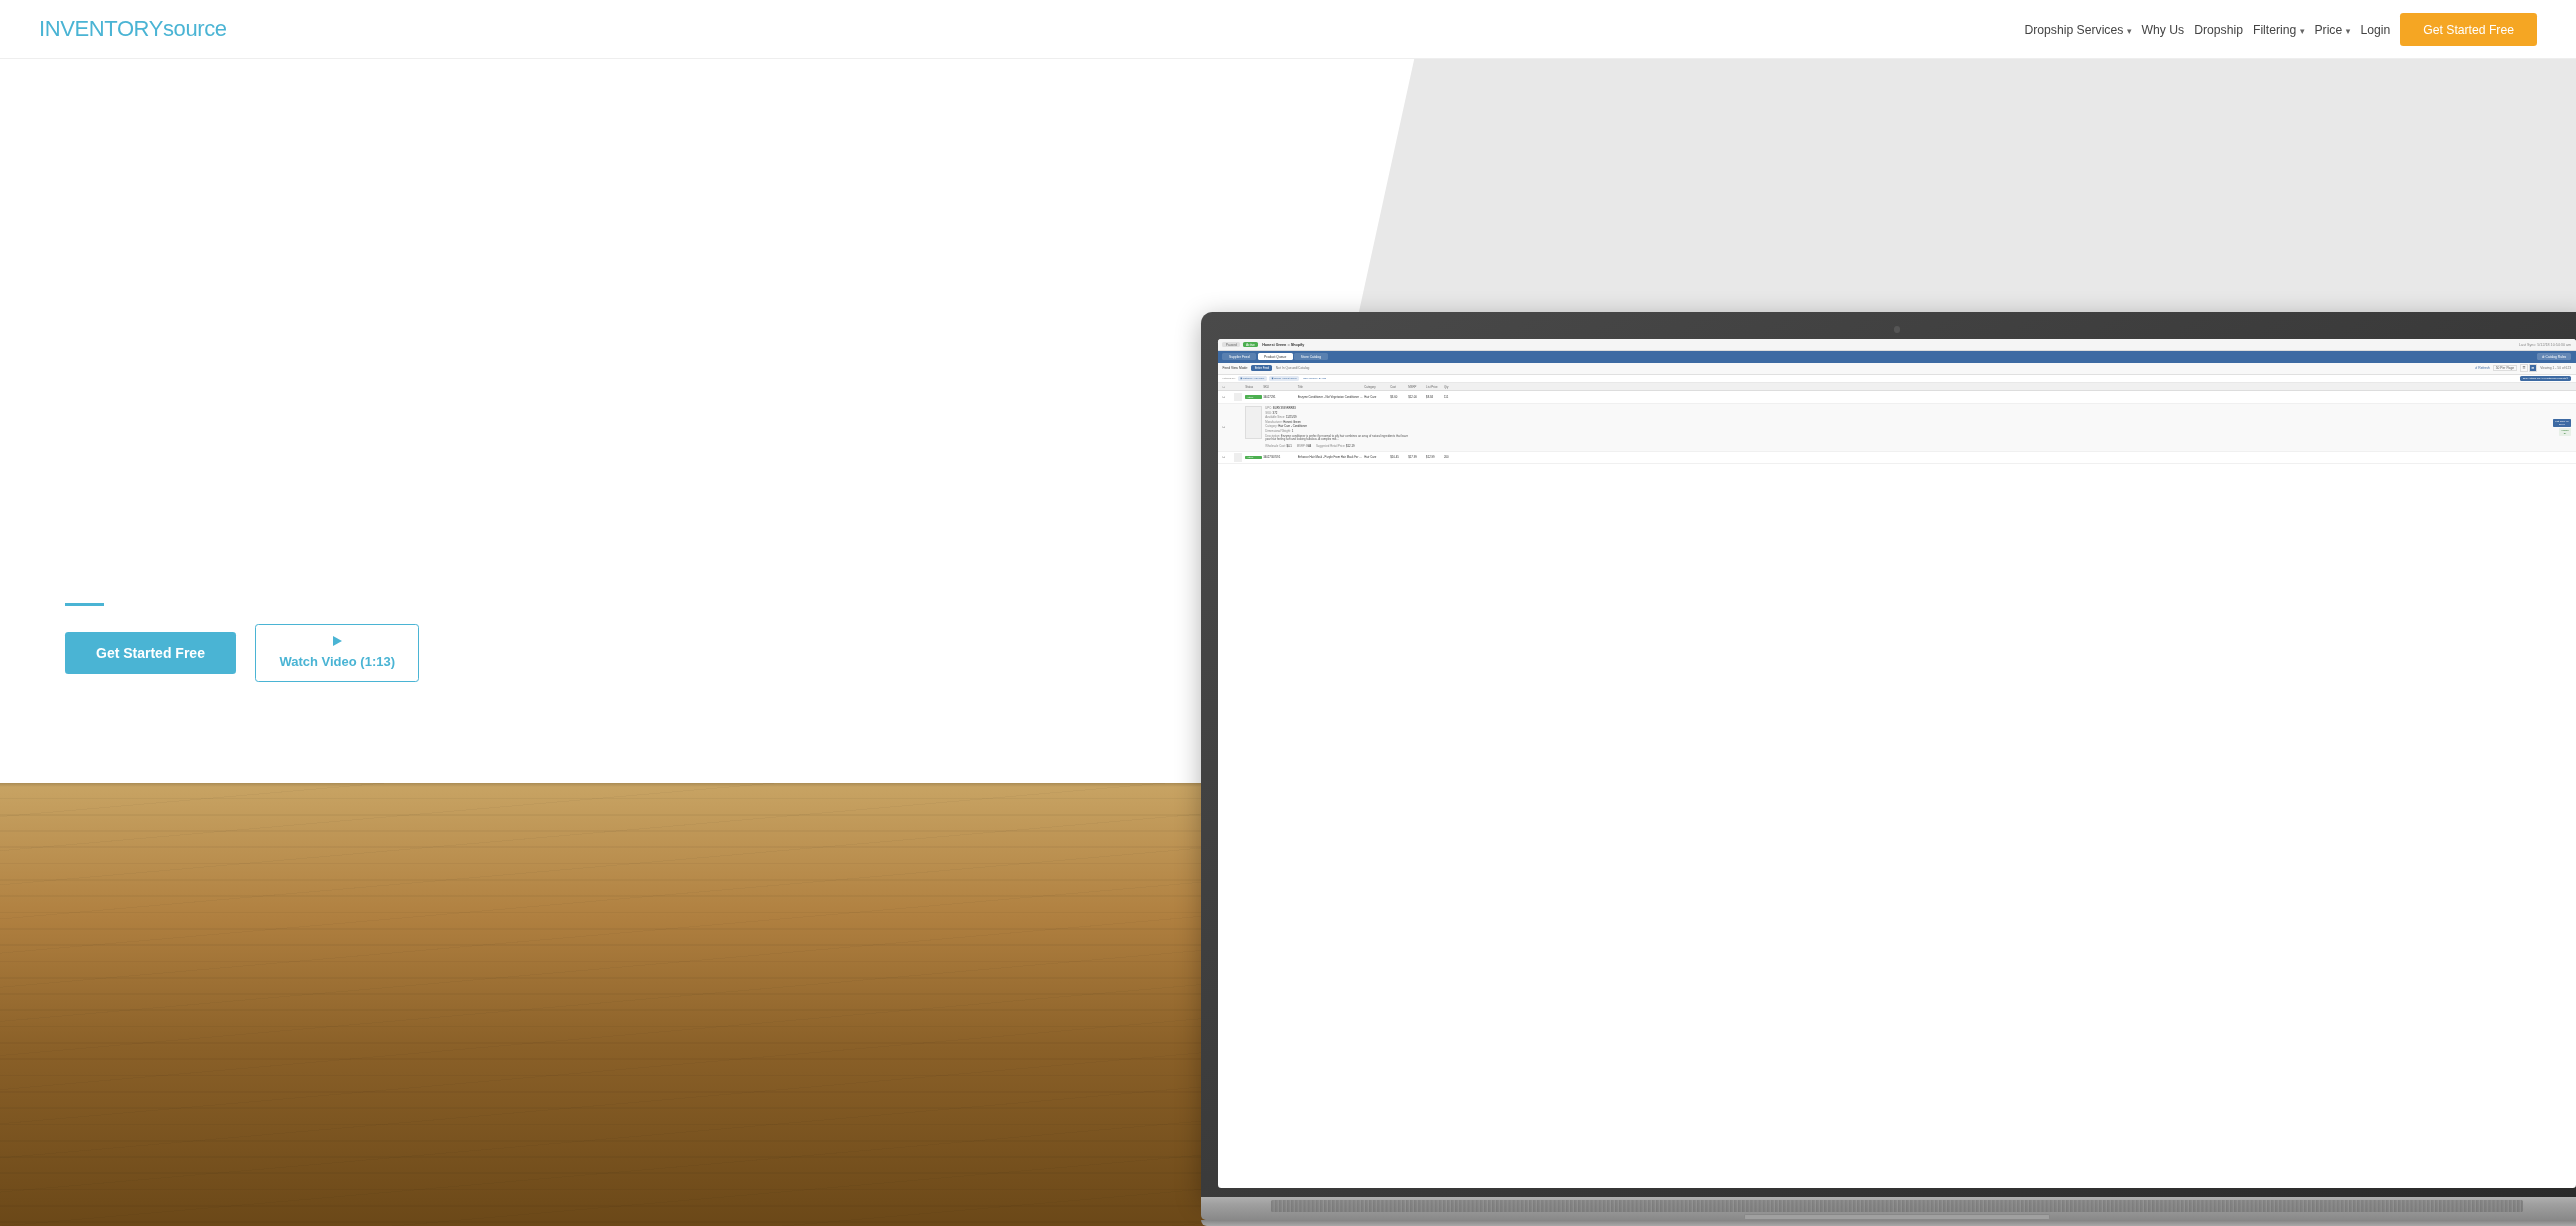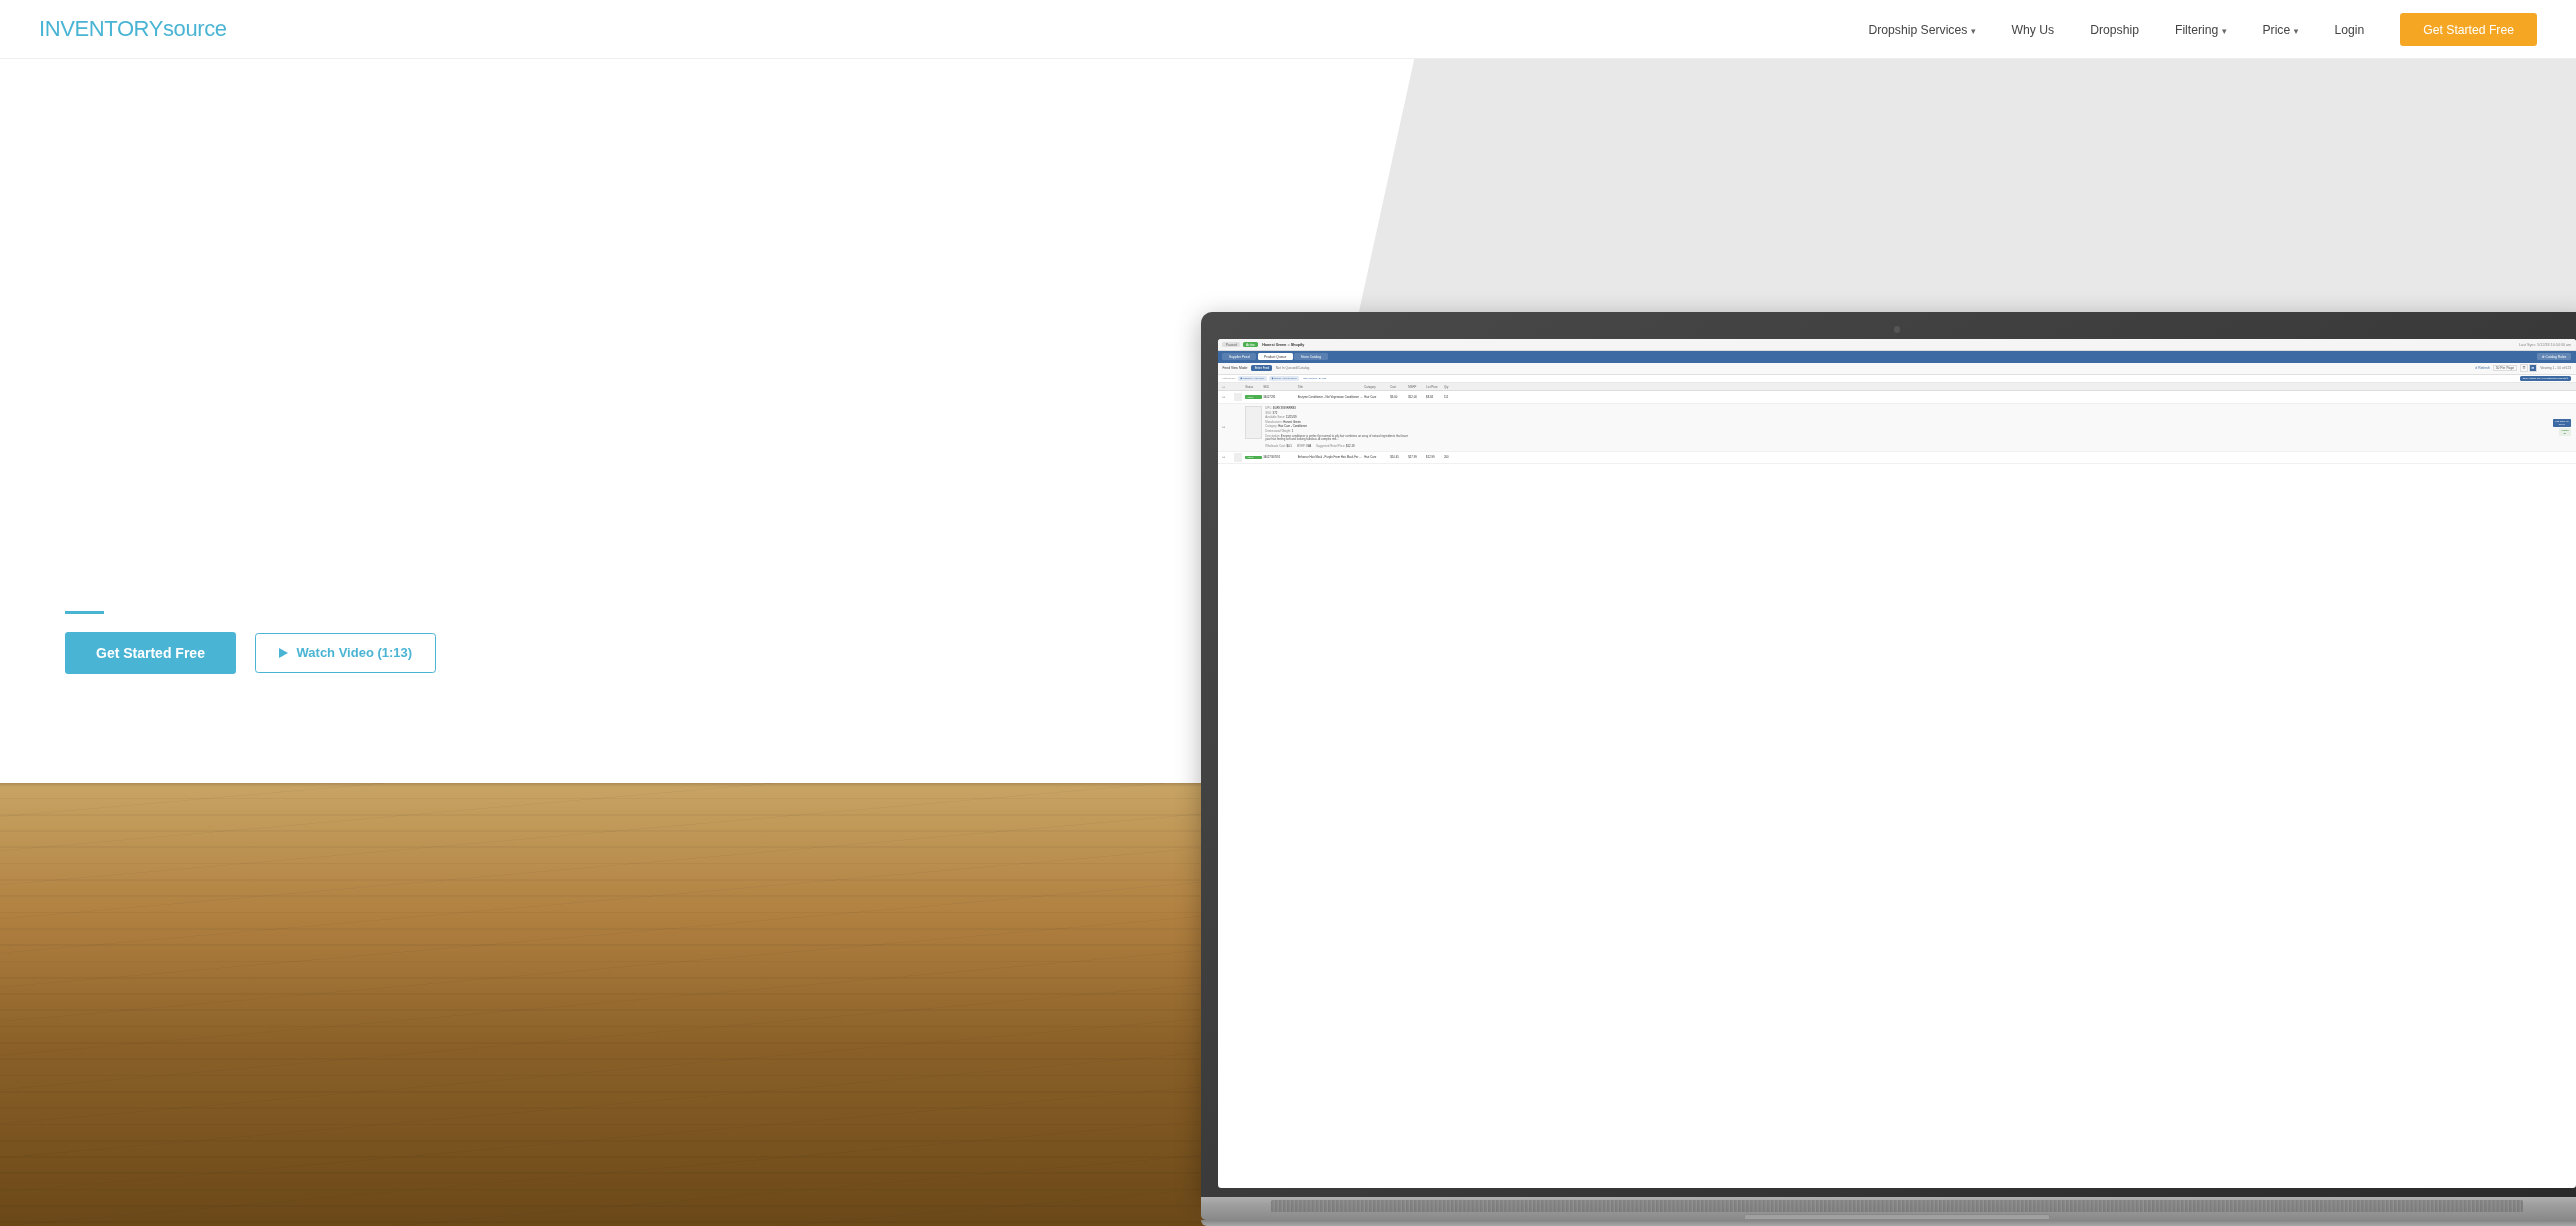--- a/index.html
+++ b/index.html
@@ -20,21 +20,21 @@
     .logo {
       font-size: 22px;
       font-weight: 700;
       color: #333;
       letter-spacing: -0.4px;
     }
     .logo span { color: #4ab4d4; font-weight: 400; }
     .nav-links {
       display: flex;
       align-items: center;
-      gap: 36px;
+      gap: 10px;
       list-style: none;
     }
     .nav-links li a {
       text-decoration: none;
       color: #444;
       font-size: 12.2px;
       font-weight: 500;
     }
     .nav-links .has-dropdown::after {
       content: ' ▾';
@@ -131,20 +131,21 @@
       gap: 8.1px;
       background: #fff;
       color: #4ab4d4;
       padding: 11.4px 23px;
       border-radius: 3.3px;
       font-size: 13px;
       font-weight: 600;
       text-decoration: none;
       border: 1.6px solid #4ab4d4;
       cursor: pointer;
+      flex-direction: column;
     }
 
     .play-icon {
       width: 0;
       height: 0;
       border-top: 5.7px solid transparent;
       border-bottom: 5.7px solid transparent;
       border-left: 9.8px solid #4ab4d4;
       display: inline-block;
     }

